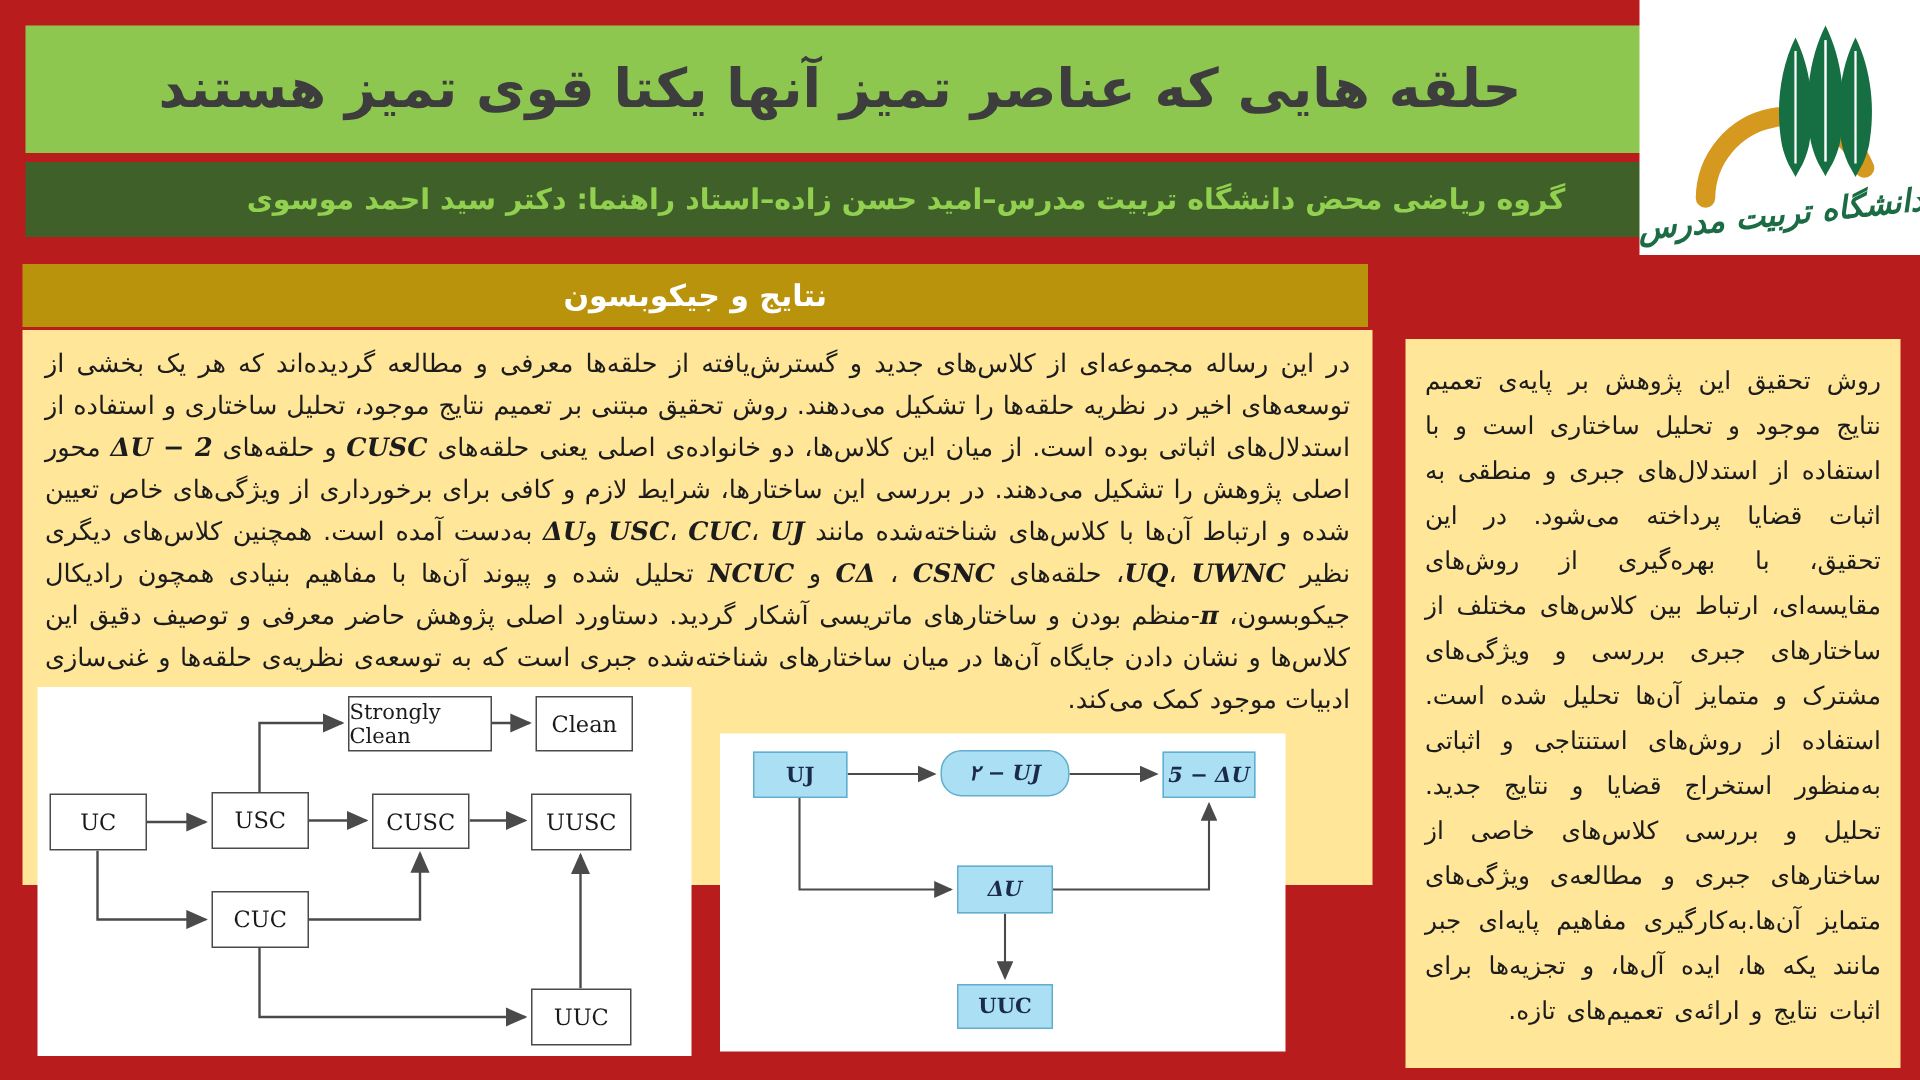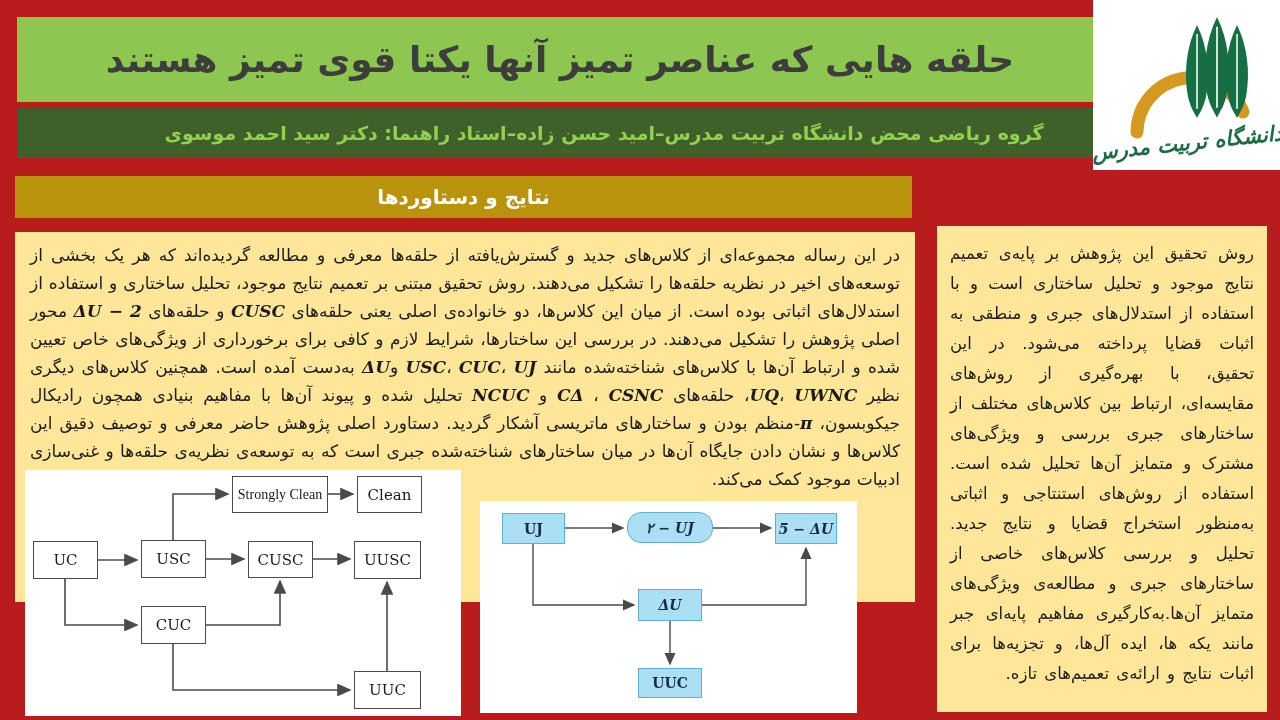--- a/index.html
+++ b/index.html
@@ -19,21 +19,21 @@
 
   
   .sec-head{position:absolute;height:42px;background:#B8930B;display:flex;
             align-items:center;justify-content:center;}
   .sec-head span{color:#ffffff;font-size:20px;font-weight:bold;}
   .head-results{left:15px;top:176px;width:897px;}
   .head-method{left:937px;top:176px;width:330px;}
 
   
   .panel{position:absolute;background:#FFE699;}
-  .box-results{left:15px;top:232px;width:900px;height:370px;}
+  .box-results{left:15px;top:220px;width:900px;height:370px;}
   .box-method{left:937px;top:226px;width:330px;height:486px;}
 
   .body-text{direction:rtl;text-align:justify;text-justify:inter-word;color:#1c1c1c;}
   #results-paragraph{margin:0;padding:9px 15px 0 15px;font-size:17px;line-height:28px;}
   #method-paragraph{margin:0;padding:13px 13px 0 13px;font-size:16.5px;line-height:30px;
                     word-spacing:2px;}
   .mth{font-family:"DejaVu Serif",serif;font-weight:bold;font-style:italic;}
 
   
   .diag{position:absolute;background:#ffffff;}
@@ -41,21 +41,21 @@
   .diag2{left:465px;top:269px;width:377px;height:212px;}
   .diag svg{position:absolute;left:0;top:0;}
 
   .rnode{position:absolute;box-sizing:border-box;border:1.5px solid #4a4a4a;background:#fff;
          display:flex;align-items:center;justify-content:center;
          font-family:"DejaVu Serif",serif;font-size:15px;color:#1a1a1a;}
   .n-uc{left:8px;top:71px;width:65px;height:38px;}
   .n-usc{left:116px;top:70px;width:65px;height:38px;}
   .n-cusc{left:223px;top:71px;width:65px;height:37px;}
   .n-uusc{left:329px;top:71px;width:67px;height:38px;}
-  .n-sc{left:207px;top:6px;width:96px;height:37px;font-size:14px;font-family:Liberation Serif, serif;}
+  .n-sc{left:207px;top:6px;width:96px;height:37px;font-size:14px;}
   .n-clean{left:332px;top:6px;width:65px;height:37px;}
   .n-cuc{left:116px;top:136px;width:65px;height:38px;}
   .n-uuc1{left:329px;top:201px;width:67px;height:38px;}
 
   .bnode{position:absolute;box-sizing:border-box;border:1px solid #62AECF;background:#ABDFF4;
          display:flex;align-items:center;justify-content:center;
          font-family:"DejaVu Serif",serif;font-size:14px;font-weight:bold;color:#1b2a4a;}
   .frm{font-weight:600;font-style:italic;}
   .n-uj{left:22px;top:12px;width:63px;height:31px;}
   .n-2uj{left:147px;top:11px;width:86px;height:31px;border-radius:14px;}
@@ -91,21 +91,21 @@
         <g transform="translate(144,100) scale(1.5)">
           <path d="M0 -50 C7 -36 9 -18 6 -2 C4 6 2 8 0 12 C-2 8 -4 6 -6 -2 C-9 -18 -7 -36 0 -50 Z"></path>
           <path d="M0 -44 L0 6" stroke="#ffffff" stroke-width="1"></path>
         </g>
       </g>
       <text x="95" y="150" transform="rotate(-6 95 150)" text-anchor="middle" font-size="21" font-weight="bold" font-style="italic" fill="#1B6B44">دانشگاه تربیت مدرس</text>
     </svg>
   </div>
 
   <div class="sec-head head-results">
-    <span dir="rtl">نتایج و دستاوردها</span>
+    <span dir="rtl">نتایج و جیکوبسون</span>
   </div>
 
   <div class="panel box-results">
     <p id="results-paragraph" class="body-text"><span>در این رساله مجموعه‌ای از کلاس‌های جدید و گسترش‌یافته از حلقه‌ها معرفی و مطالعه گردیده‌اند که هر یک بخشی از توسعه‌های اخیر در نظریه حلقه‌ها را تشکیل می‌دهند. روش تحقیق مبتنی بر تعمیم نتایج موجود، تحلیل ساختاری و استفاده از استدلال‌های اثباتی بوده است. از میان این کلاس‌ها، دو خانواده‌ی اصلی یعنی حلقه‌های </span><span class="mth">CUSC</span><span> و حلقه‌های </span><span class="mth">2 − ΔU</span><span> محور اصلی پژوهش را تشکیل می‌دهند. در بررسی این ساختارها، شرایط لازم و کافی برای برخورداری از ویژگی‌های خاص تعیین شده و ارتباط آن‌ها با کلاس‌های شناخته‌شده مانند </span><span class="mth">USC</span><span>، </span><span class="mth">CUC</span><span>،  </span><span class="mth">UJ</span><span> و</span><span class="mth">ΔU</span><span> به‌دست آمده است. همچنین کلاس‌های دیگری نظیر </span><span class="mth">UQ</span><span>، </span><span class="mth">UWNC</span><span>، حلقه‌های </span><span class="mth">CΔ</span><span> ، </span><span class="mth">CSNC</span><span> و </span><span class="mth">NCUC</span><span> تحلیل شده و پیوند آن‌ها با مفاهیم بنیادی همچون رادیکال جیکوبسون، </span><span class="mth">π</span><span>-منظم بودن و ساختارهای ماتریسی آشکار گردید. دستاورد اصلی پژوهش حاضر معرفی و توصیف دقیق این کلاس‌ها و نشان دادن جایگاه آن‌ها در میان ساختارهای شناخته‌شده جبری است که به توسعه‌ی نظریه‌ی حلقه‌ها و غنی‌سازی ادبیات موجود کمک می‌کند.</span></p>
 
     <div class="diag diag1">
       <svg width="436" height="246" viewBox="0 0 436 246">
         <defs>
           <marker id="ar1" markerWidth="9" markerHeight="8" refX="8" refY="4" orient="auto">
             <path d="M0 0 L9 4 L0 8 Z" fill="#4a4a4a"></path>

